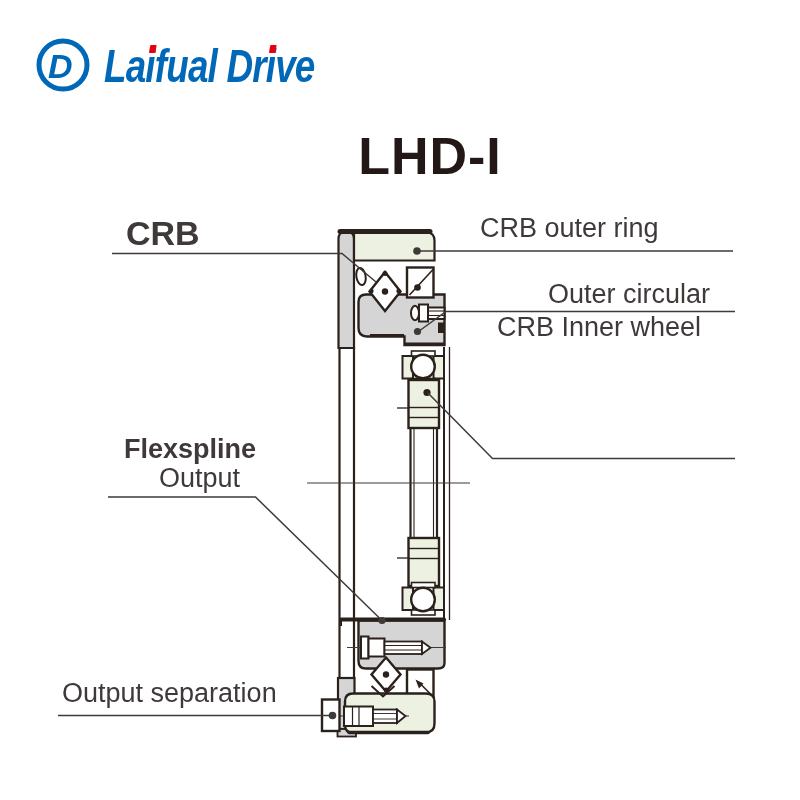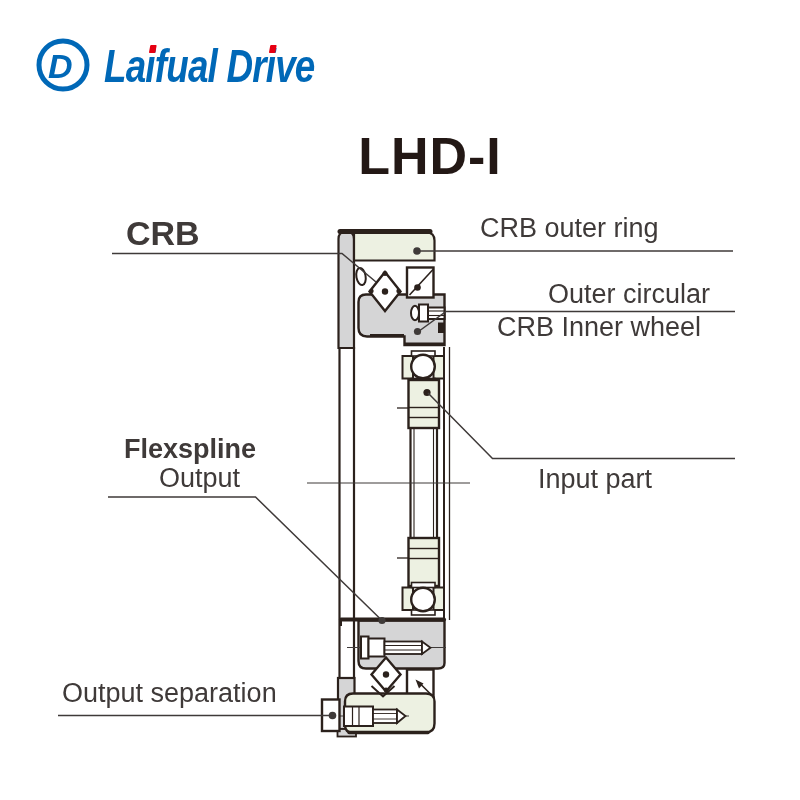--- a/index.html
+++ b/index.html
@@ -222,17 +222,16 @@
         <line x1="58" y1="715.5" x2="332.5" y2="715.5" class="ld" stroke-width="1.5"></line>
         <circle cx="332.5" cy="715.5" r="3.8" class="ldd"></circle>
       </g>
     </g>
   </svg>
 
   <div class="lbl lbl-crb">CRB</div>
   <div class="lbl lbl-outer-ring">CRB outer ring</div>
   <div class="lbl lbl-outer-circular">Outer circular</div>
   <div class="lbl lbl-inner-wheel">CRB Inner wheel</div>
-  <div class="lbl lbl-input">Input part</div>
   <div class="lbl lbl-flexspline">Flexspline</div>
   <div class="lbl lbl-output">Output</div>
   <div class="lbl lbl-prevent">Output separation</div>
 </div>
 
 </body></html>

